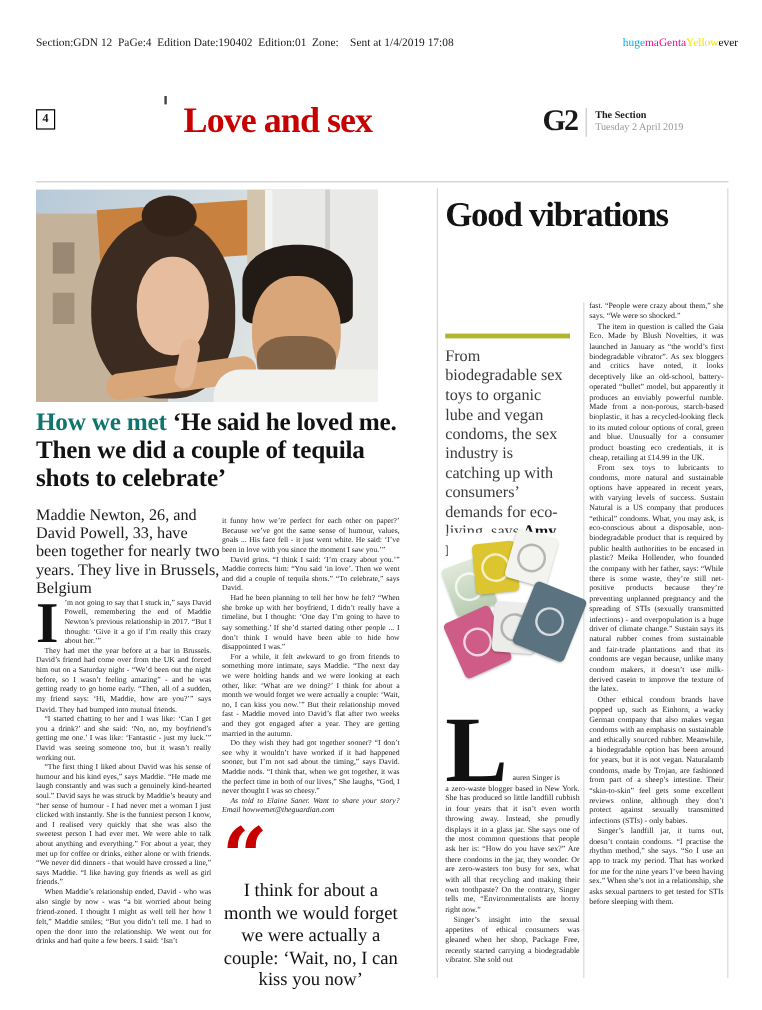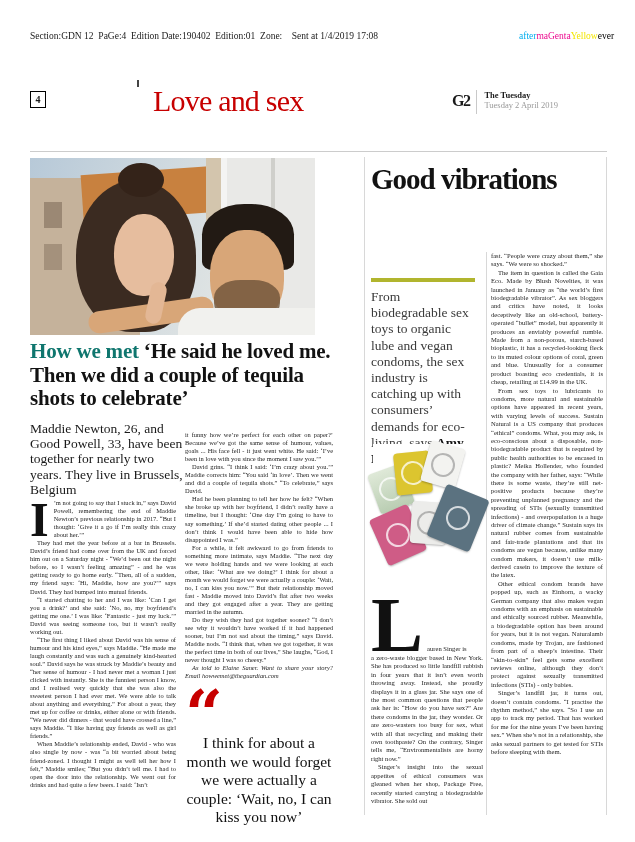--- a/index.html
+++ b/index.html
@@ -8,24 +8,24 @@
 
   
   .meta-info { position:absolute; left:30px; top:31px; font-size:9.5px; color:#1a1a1a; white-space:pre; }
   .reg-marks { position:absolute; left:519px; top:31px; font-size:9.5px; white-space:nowrap; }
   .reg-c { color:#00adee; } .reg-m { color:#ec0b8f; } .reg-y { color:#f3e600;text-align:right; } .reg-k { color:#000; }
 
   
   .pagenum-box { position:absolute; left:30px; top:91px; width:14px; height:15px;
                  border:1.5px solid #000; font-weight:bold; font-size:10px; line-height:15px; text-align:center; }
   .fold-tick { position:absolute; left:137px; top:80px; width:1.5px; height:7px; background:#444; }
-  .section-title { position:absolute; left:153px; top:84px; font-size:30px; font-weight:normal;
+  .section-title { position:absolute; left:153px; top:84px; font-size:30px; font-weight:bold;
                    letter-spacing:-0.8px; color:#c70000; }
   .g2block { position:absolute; left:452px; top:90px; display:flex; align-items:flex-start; }
-  .g2logo { font-size:16px; font-weight:900; letter-spacing:-1.5px; line-height:22px; }
+  .g2logo { font-size:25px; font-weight:900; letter-spacing:-1.5px; line-height:22px; }
   .g2div { width:1px; height:24px; background:#c9c9c9; margin:0 7px; }
   .paper-name { font-size:8.5px; font-weight:bold; line-height:10px; }
   .issue-date { font-size:8.5px; color:#999; line-height:10px; }
 
   
   .rule-top { position:absolute; left:30px; top:151px; width:577px; height:1px; background:#cccccc; }
   .vrule { position:absolute; width:1px; background:#d8d8d8; }
   .vr1 { left:364px; top:157px; height:658px; }
   .vr2 { left:486px; top:252px; height:563px; }
   .vr3 { left:606px; top:157px; height:658px; }
@@ -95,30 +95,30 @@
   .l-row { display:flex; align-items:flex-end; height:66px; }
   .dropcapL { font-size:78px; line-height:58px; font-weight:bold; color:#111; padding-right:4px; }
   .l-rest { padding-bottom:1px; }
 </style>
 </head>
 <body>
 
 <div class="page">
 
   <div class="meta-info">Section:GDN 12  PaGe:4  Edition Date:190402  Edition:01  Zone:    Sent at 1/4/2019 17:08</div>
-  <div class="reg-marks"><span class="reg-c">after</span><span class="reg-m">maGenta</span><span class="reg-y">Yellow</span><span class="reg-k">ever</span></div>
+  <div class="reg-marks"><span class="reg-c">huge</span><span class="reg-m">maGenta</span><span class="reg-y">Yellow</span><span class="reg-k">ever</span></div>
 
   <div class="pagenum-box">4</div>
   <div class="fold-tick"></div>
   <div class="section-title">Love and sex</div>
   <div class="g2block">
     <span class="g2logo">G2</span>
     <span class="g2div"></span>
     <span>
-      <div class="paper-name">The Tuesday</div>
+      <div class="paper-name">The Section</div>
       <div class="issue-date">Tuesday 2 April 2019</div>
     </span>
   </div>
 
   <div class="rule-top"></div>
   <div class="vrule vr1"></div>
   <div class="vrule vr2"></div>
   <div class="vrule vr3"></div>
 
   <div class="photo-couple">
@@ -135,21 +135,21 @@
     <div class="m-hair"></div>
     <div class="m-face"></div>
     <div class="m-beard"></div>
     <div class="arm"></div>
     <div class="w-hand"></div>
     <div class="shirt"></div>
   </div>
 
   <div class="headline-left"><span class="kicker">How we met</span> <span>‘He said he loved me. Then we did a couple of tequila shots to celebrate’</span></div>
 
-  <div class="standfirst-left">Maddie Newton, 26, and Good Powell, 33, have been together for nearly two years. They live in Brussels, Belgium</div>
+  <div class="standfirst-left">Maddie Newton, 26, and David Powell, 33, have been together for nearly two years. They live in Brussels, Belgium</div>
 
   <div class="bodycol col1-left">
     <p class="first"><span class="dropcap">I</span><span>’m not going to say that I stuck in,” says David Powell, remembering the end of Maddie Newton’s previous relationship in 2017. “But I thought: ‘Give it a go if I’m really this crazy about her.’”</span></p>
     <p>They had met the year before at a bar in Brussels. David’s friend had come over from the UK and forced him out on a Saturday night - “We’d been out the night before, so I wasn’t feeling amazing” - and he was getting ready to go home early. “Then, all of a sudden, my friend says: ‘Hi, Maddie, how are you?’” says David. They had bumped into mutual friends.</p>
     <p>“I started chatting to her and I was like: ‘Can I get you a drink?’ and she said: ‘No, no, my boyfriend’s getting me one.’ I was like: ‘Fantastic - just my luck.’” David was seeing someone too, but it wasn’t really working out.</p>
     <p>“The first thing I liked about David was his sense of humour and his kind eyes,” says Maddie. “He made me laugh constantly and was such a genuinely kind-hearted soul.” David says he was struck by Maddie’s beauty and “her sense of humour - I had never met a woman I just clicked with instantly. She is the funniest person I know, and I realised very quickly that she was also the sweetest person I had ever met. We were able to talk about anything and everything.” For about a year, they met up for coffee or drinks, either alone or with friends. “We never did dinners - that would have crossed a line,” says Maddie. “I like having guy friends as well as girl friends.”</p>
     <p>When Maddie’s relationship ended, David - who was also single by now - was “a bit worried about being friend-zoned. I thought I might as well tell her how I felt,” Maddie smiles; “But you didn’t tell me. I had to open the door into the relationship. We went out for drinks and had quite a few beers. I said: ‘Isn’t</p>
   </div>
 
   <div class="bodycol col2-left">

